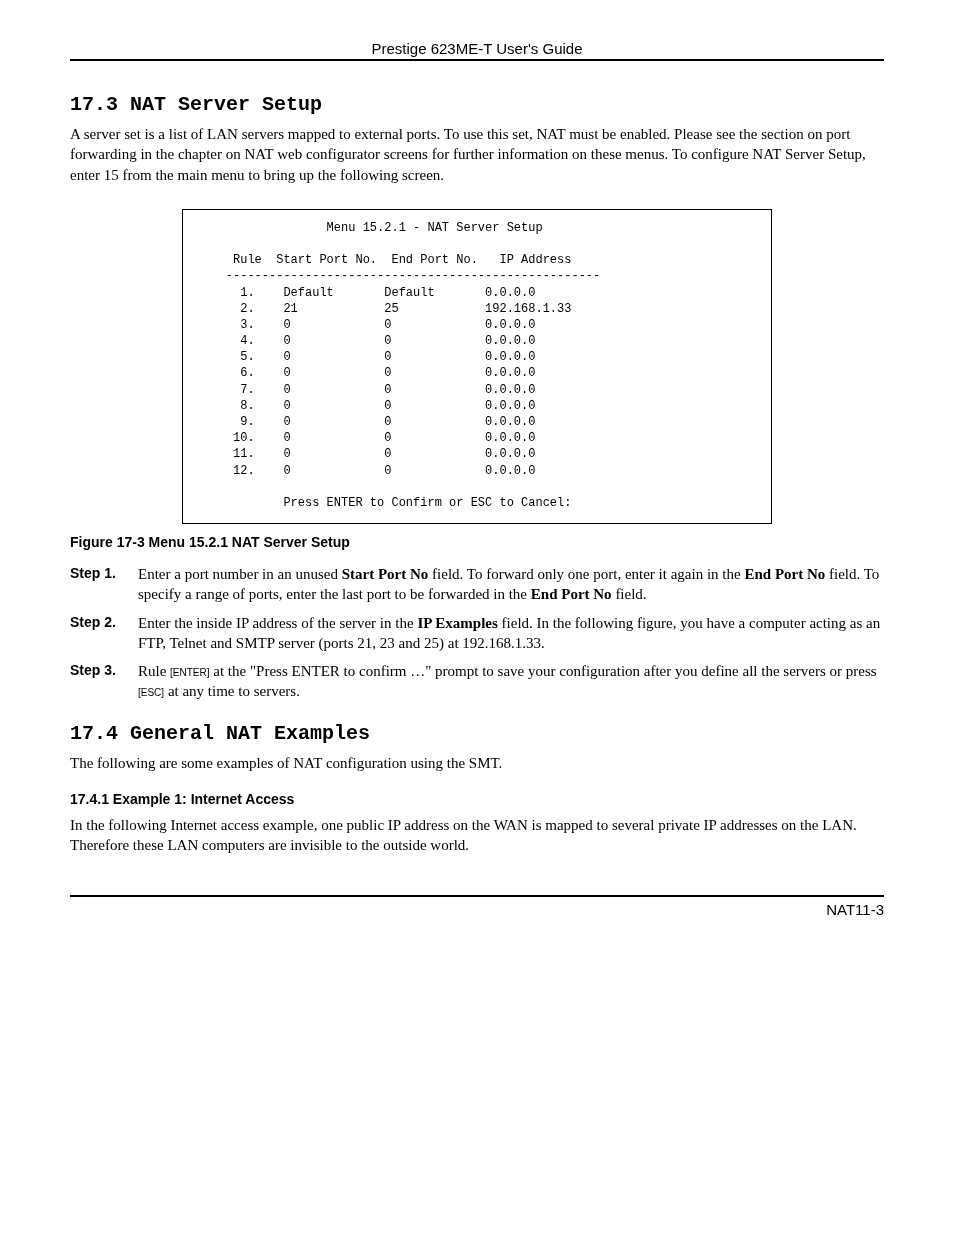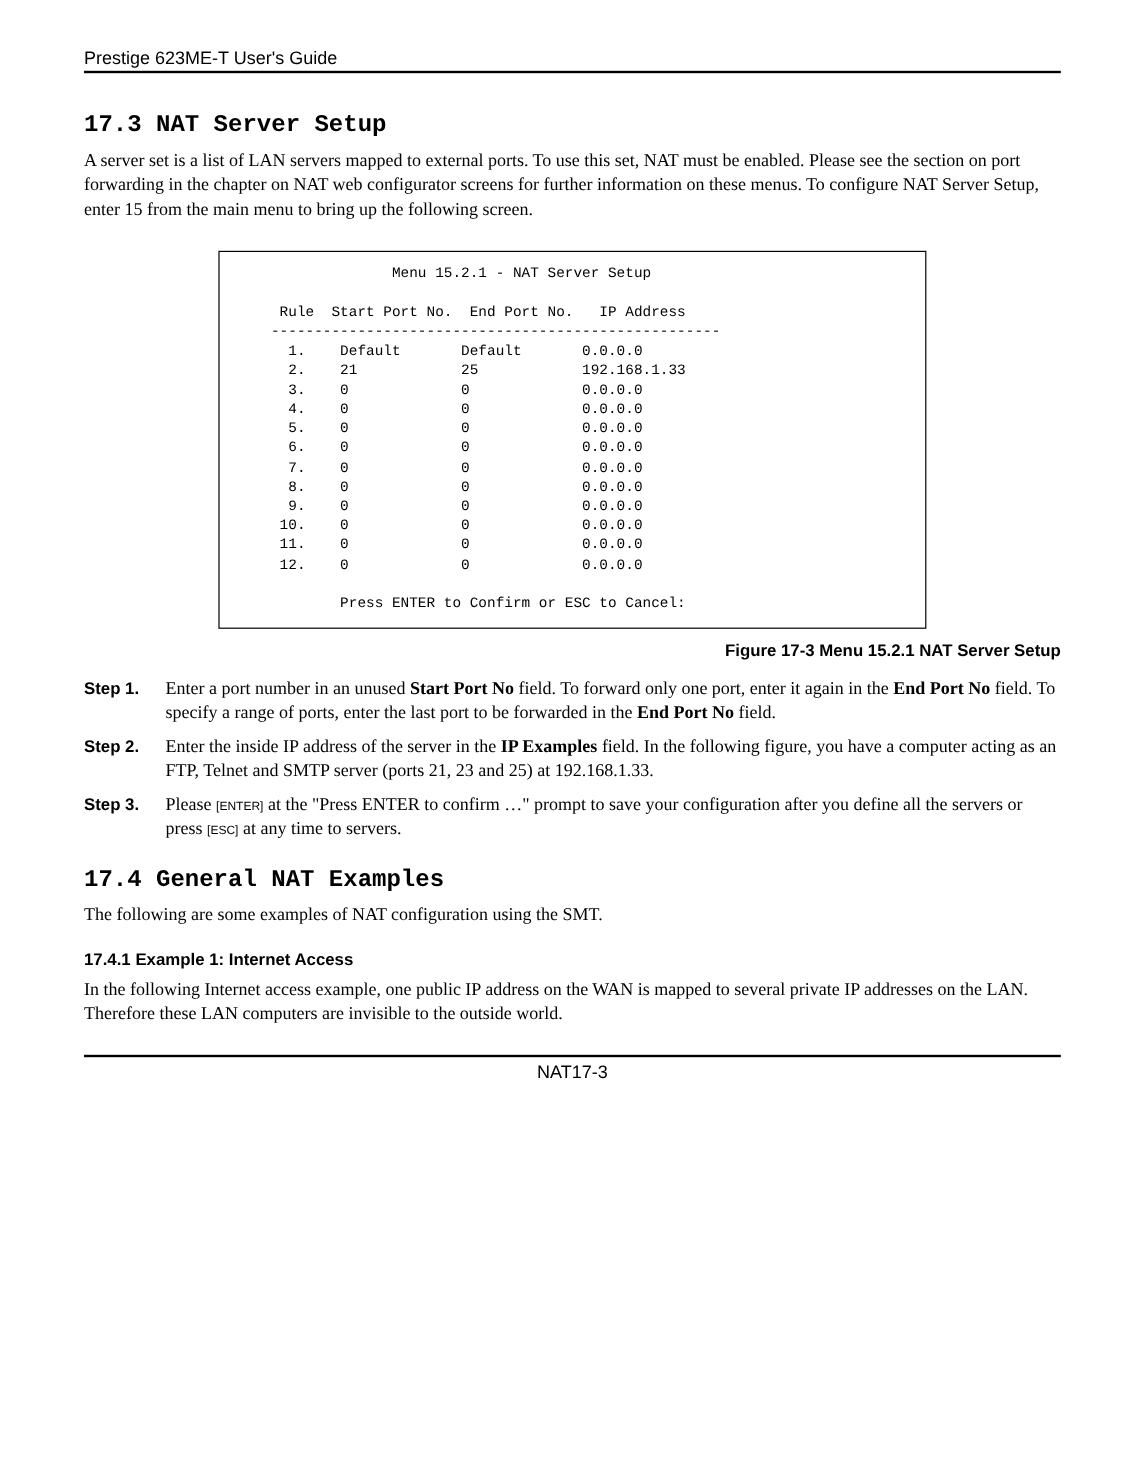--- a/index.html
+++ b/index.html
@@ -9,21 +9,21 @@
     background: #fff;
     margin: 0;
     padding: 40px 70px 40px 70px;
     width: 954px;
     box-sizing: border-box;
   }
   .header-bar {
     border-bottom: 2px solid #000;
     padding-bottom: 2px;
     margin-bottom: 32px;
-    text-align: left;
+    text-align: center;
     font-family: Arial, Helvetica, sans-serif;
     font-size: 15px;
   }
   h2.section {
     font-family: Liberation Mono, monospace;
     font-weight: bold;
     font-size: 20px;
     margin: 20px 0 8px 0;
   }
   h3.subsection {
@@ -43,21 +43,21 @@
     font-family: "Courier New", Courier, monospace;
     font-size: 12px;
     line-height: 1.35;
     white-space: pre;
     width: 560px;
   }
   .figure-caption {
     font-family: Arial, Helvetica, sans-serif;
     font-weight: bold;
     font-size: 14px;
-    text-align: right;
+    text-align: left;
     margin: 10px 0 14px 0;
   }
   .steps {
     margin: 0 0 16px 0;
   }
   .step-row {
     display: flex;
     margin: 4px 0 8px 0;
     line-height: 1.35;
     justify-content: flex-end;
@@ -71,24 +71,24 @@
   }
   .step-text {
     flex: 1;
   }
   .sans {
     font-family: Arial, Helvetica, sans-serif;
     font-size: 10px;
   }
   .footer-bar {
     border-top: 2px solid #000;
-    margin-top: 24px;
+    margin-top: 40px;
     padding-top: 4px;
     display: flex;
-    justify-content: center;
+    justify-content: flex-end;
     font-family: Arial, Helvetica, sans-serif;
     font-size: 15px;
   }
 </style>
 </head>
 <body>
 
 <div class="header-bar">
   <span>Prestige 623ME-T User's Guide</span>
 </div>
@@ -130,30 +130,30 @@
   <div class="step-row">
     <div class="step-label">Step 2.</div>
     <div class="step-text">
       <span>Enter the inside IP address of the server in the </span><b>IP Examples</b><span> field. In the following figure, you have a computer acting as an FTP, Telnet and SMTP server (ports 21, 23 and 25) at 192.168.1.33.</span>
     </div>
   </div>
 
   <div class="step-row">
     <div class="step-label">Step 3.</div>
     <div class="step-text">
-      <span>Please </span><span class="sans">[ENTER]</span><span> at the "Press ENTER to confirm …" prompt to save your configuration after you define all the servers or press </span><span class="sans">[ESC]</span><span> at any time to servers.</span>
+      <span>Rule </span><span class="sans">[ENTER]</span><span> at the "Press ENTER to confirm …" prompt to save your configuration after you define all the servers or press </span><span class="sans">[ESC]</span><span> at any time to servers.</span>
     </div>
   </div>
 
 </div>
 
 <h2 class="section">17.4  General NAT Examples</h2>
 
 <p class="body">The following are some examples of NAT configuration using the SMT.</p>
 
 <h3 class="subsection">17.4.1 Example 1: Internet Access</h3>
 
 <p class="body">In the following Internet access example, one public IP address on the WAN is mapped to several private IP addresses on the LAN. Therefore these LAN computers are invisible to the outside world.</p>
 
 <div class="footer-bar">
   <span>NAT</span>
-  <span>17-3</span>
+  <span>11-3</span>
 </div>
 
 </body></html>

